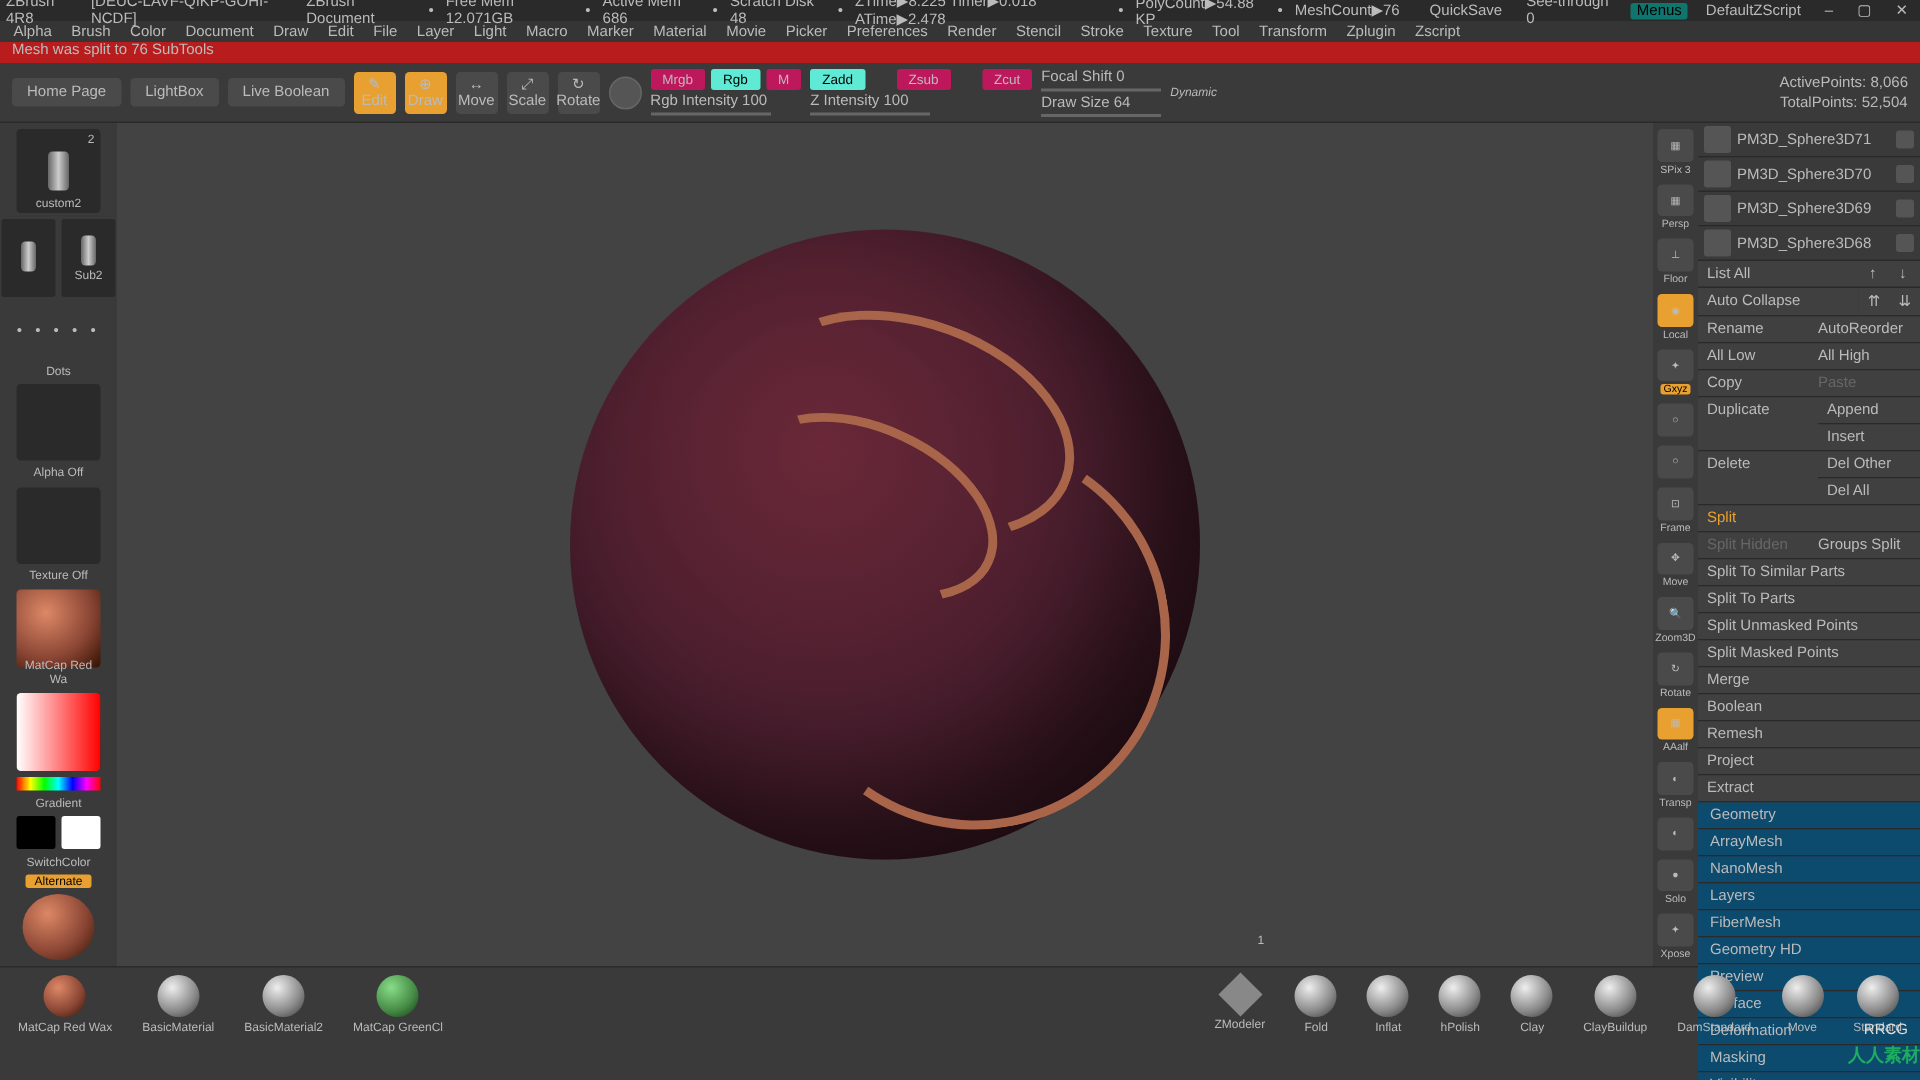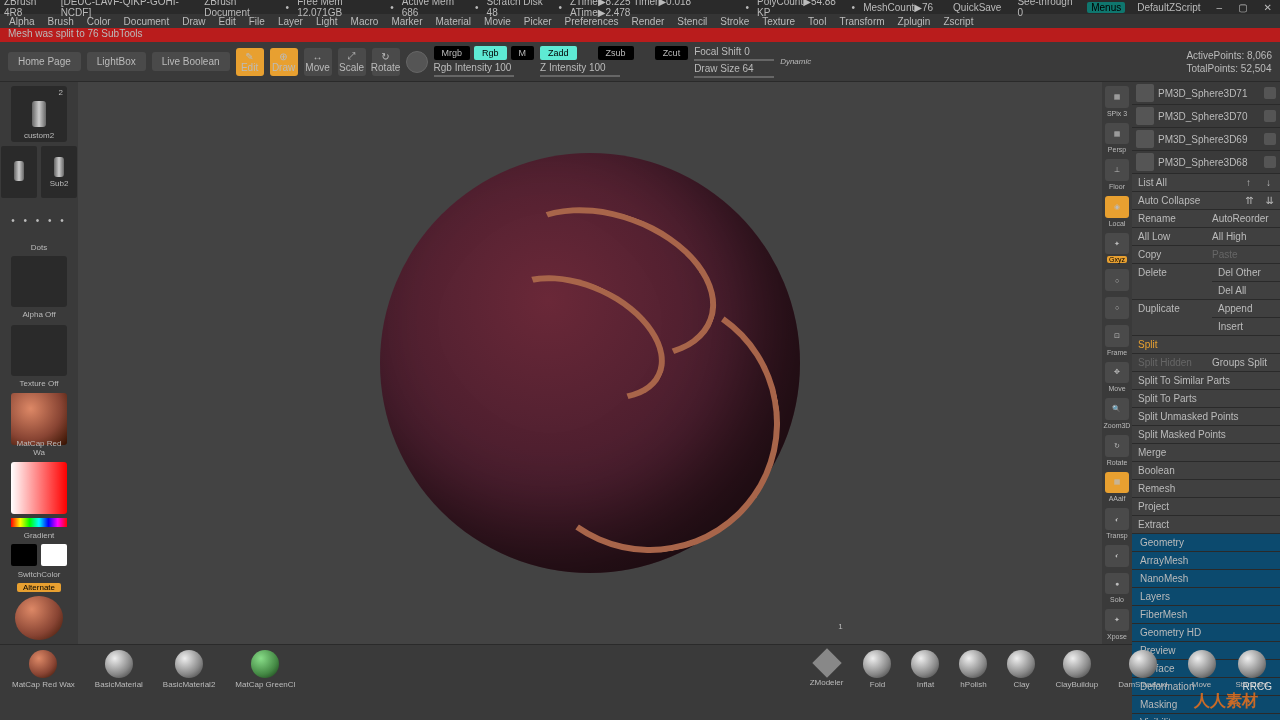--- a/index.html
+++ b/index.html
@@ -9,21 +9,21 @@
 .titlebar .orange{background:#0f766e;color:#000;padding:0 4px;border-radius:2px}
 .titlebar .btn{padding:0 4px;cursor:pointer}
 .menubar{height:14px;background:#353535;display:flex;align-items:center;padding:0 4px;gap:3px;font-size:9px}
 .menubar span{padding:0 5px;cursor:pointer}
 .status{height:14px;background:#b91c1c;padding:0 8px;font-size:9px;color:#ccc;display:flex;align-items:flex-start}
 .topbar{height:40px;background:#3a3a3a;display:flex;align-items:center;padding:0 8px;gap:6px;border-bottom:1px solid #2a2a2a}
 .topbtn{padding:4px 10px;background:#4a4a4a;border-radius:3px;cursor:pointer;font-size:10px}
 .iconbtn{width:28px;height:28px;background:#4a4a4a;border-radius:3px;display:flex;flex-direction:column;align-items:center;justify-content:center;font-size:7px;cursor:pointer}
 .iconbtn.active{background:#e8a030;color:#000}
 .circle{width:22px;height:22px;border-radius:50%;background:#555;border:1px solid #666}
-.pill{padding:2px 8px;background:#000000;border-radius:2px;font-size:9px}
+.pill{padding:2px 8px;background:#be185d;border-radius:2px;font-size:9px}
 .pill.orange{background:#5eead4;color:#000}
 .toprow{display:flex;flex-direction:column;gap:2px;font-size:9px}
 .slider{width:80px;height:2px;background:#666;position:relative}
 .main{display:flex;height:562px}
 .leftpanel{width:78px;background:#3a3a3a;display:flex;flex-direction:column;align-items:center;padding:4px 2px;gap:4px}
 .toolslot{width:56px;height:56px;background:#2a2a2a;border-radius:3px;display:flex;flex-direction:column;align-items:center;justify-content:center;position:relative}
 .toolslot .lbl{position:absolute;bottom:2px;font-size:8px}
 .toolrow{display:flex;gap:4px}
 .toolsmall{width:36px;height:52px;background:#2a2a2a;border-radius:2px;display:flex;flex-direction:column;align-items:center;justify-content:center}
 .toolsmall .lbl{font-size:8px;margin-top:2px}
@@ -50,21 +50,21 @@
 .panelbtn{padding:3px 6px;background:#404040;border-bottom:1px solid #2a2a2a;cursor:pointer}
 .panelrow{display:flex}
 .panelrow .panelbtn{flex:1}
 .section{padding:3px 8px;background:#0c4a6e;border-bottom:1px solid #2a2a2a;cursor:pointer}
 .bottombar{height:50px;background:#3a3a3a;display:flex;align-items:center;padding:0 12px;gap:28px;border-top:1px solid #2a2a2a}
 .matitem{display:flex;flex-direction:column;align-items:center;gap:2px}
 .ball{width:28px;height:28px;border-radius:50%;background:radial-gradient(circle at 35% 30%,#eee,#888 60%,#333)}
 .ball.red{background:radial-gradient(circle at 35% 30%,#d86,#843 60%,#310)}
 .ball.green{background:radial-gradient(circle at 35% 30%,#8d8,#484 60%,#131)}
 .cube{width:26px;height:26px;background:#888;transform:rotate(45deg) scale(0.8)}
-.watermark{position:absolute;right:22px;bottom:8px;font-size:16px;font-weight:bold;color:#f97316;opacity:0.8}
+.watermark{position:absolute;right:0;bottom:8px;font-size:12px;font-weight:bold;color:#22c55e;opacity:0.8}
 .watermark2{position:absolute;right:8px;bottom:28px;font-size:10px;color:#ddd}
 .cylicon{width:14px;height:26px;background:linear-gradient(to right,#666,#ccc,#666);border-radius:3px}
 </style>
 </head>
 <body>
 
 <div class="titlebar">
   <span>ZBrush 4R8</span>
   <span>[DEUC-LAVF-QIKP-GOHI-NCDF]</span>
   <span>ZBrush Document</span>
@@ -164,21 +164,21 @@
     <div class="slider"></div>
   </div>
   <div class="toprow">
     <span>Focal Shift 0</span>
     <div class="slider"></div>
     <span>Draw Size 64</span>
     <div class="slider"></div>
   </div>
   <span style="font-size:8px;font-style:italic">Dynamic</span>
   <div class="spacer" style="flex:1"></div>
-  <div class="toprow" style="text-align:left">
+  <div class="toprow" style="text-align:center">
     <span>ActivePoints: 8,066</span>
     <span>TotalPoints: 52,504</span>
   </div>
 </div>
 
 <div class="main">
   <div class="leftpanel">
     <div style="display:flex;gap:2px">
       <div class="toolslot">
         <div class="cylicon"></div>
@@ -304,31 +304,31 @@
       </div>
     <div class="panelrow">
         <div class="panelbtn">All Low</div>
         <div class="panelbtn">All High</div>
       </div>
     <div class="panelrow">
         <div class="panelbtn">Copy</div>
         <div class="panelbtn" style="color:#666">Paste</div>
       </div>
     <div class="panelrow">
+        <div class="panelbtn" style="flex:1">Duplicate</div>
+        <div style="flex:1;display:flex;flex-direction:column">
+          <div class="panelbtn">Append</div>
+          <div class="panelbtn">Insert</div>
+        </div>
+      </div>
+    <div class="panelrow">
         <div class="panelbtn" style="flex:1">Delete</div>
         <div style="flex:1;display:flex;flex-direction:column">
           <div class="panelbtn">Del Other</div>
           <div class="panelbtn">Del All</div>
-        </div>
-      </div>
-    <div class="panelrow">
-        <div class="panelbtn" style="flex:1">Duplicate</div>
-        <div style="flex:1;display:flex;flex-direction:column">
-          <div class="panelbtn">Append</div>
-          <div class="panelbtn">Insert</div>
         </div>
       </div>
     <div class="panelbtn hl" style="color:#e8a030">Split</div>
     <div class="panelrow">
         <div class="panelbtn" style="color:#666">Split Hidden</div>
         <div class="panelbtn">Groups Split</div>
       </div>
     <div class="panelbtn">Split To Similar Parts</div>
     <div class="panelbtn">Split To Parts</div>
     <div class="panelbtn">Split Unmasked Points</div>

